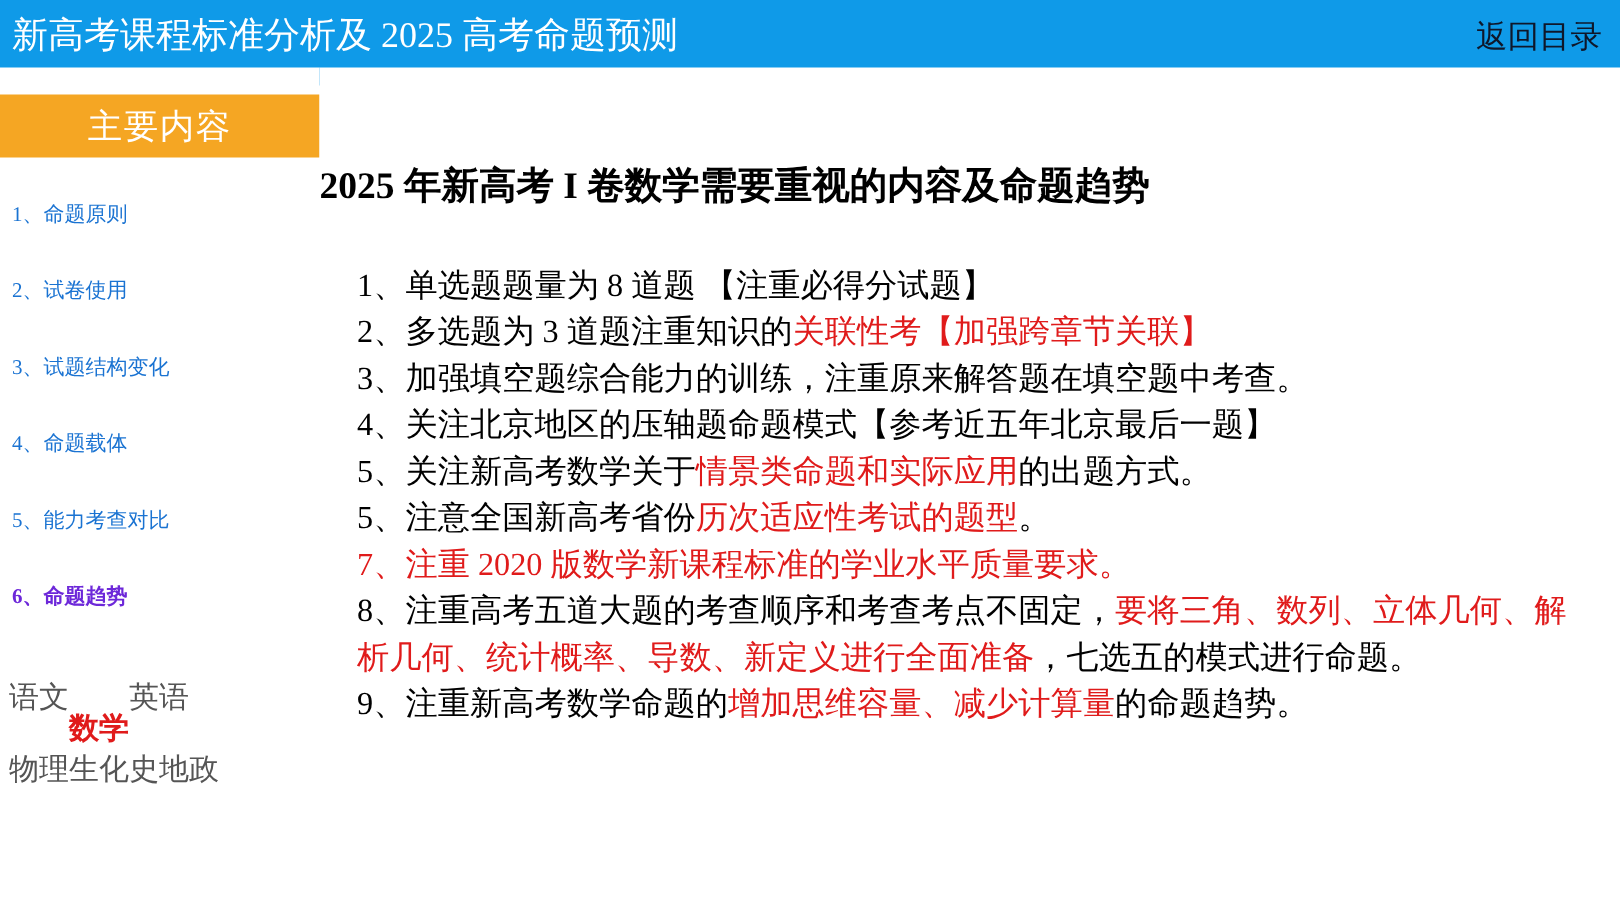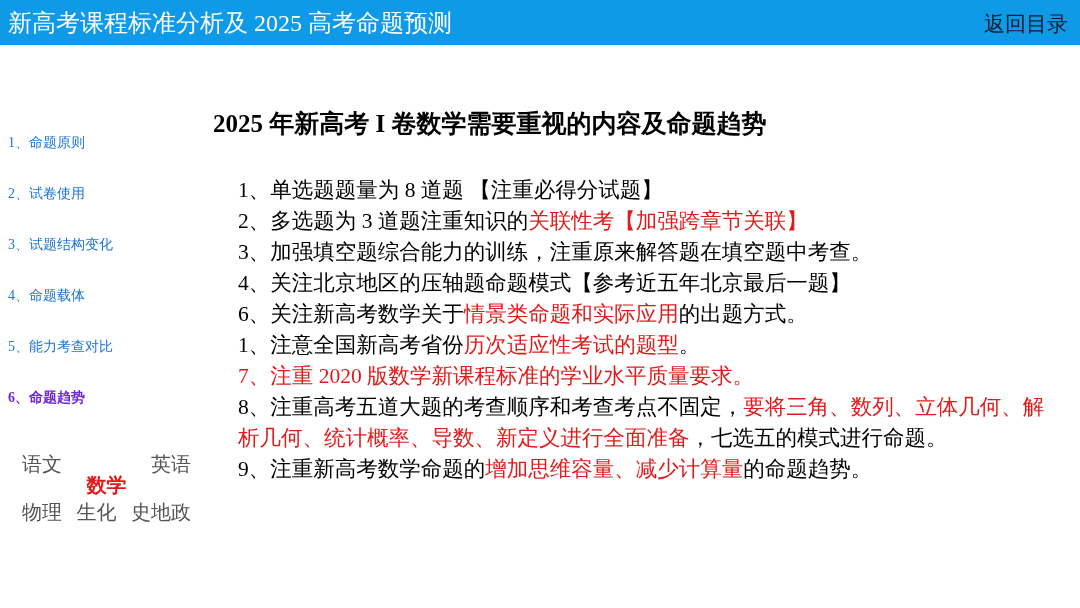--- a/index.html
+++ b/index.html
@@ -92,23 +92,23 @@
   }
   .subject-rows {
     position: absolute;
     left: 0;
     top: 395px;
     width: 213px;
   }
   .subject-row {
     display: flex;
     align-items: center;
-    justify-content: space-between;
+    justify-content: flex-start;
     height: 48px;
-    padding: 0 22px;
+    padding: 0 6px;
     box-sizing: border-box;
   }
   .subject {
     font-size: 20px;
     color: #555555;
     white-space: nowrap;
   }
   .subject.current {
     color: #e01b1b;
     font-weight: bold;
@@ -153,20 +153,23 @@
 <body>
 
 <div class="slide">
 
   <div class="header">
     <div class="header-title">新高考课程标准分析及 2025 高考命题预测</div>
     <div class="header-return">返回目录</div>
   </div>
 
   <div class="sidebar">
+    <div class="sidebar-head">
+      <span>主要内容</span>
+    </div>
     <div class="nav-list">
       <div class="nav-item">1、命题原则</div>
       <div class="nav-item">2、试卷使用</div>
       <div class="nav-item">3、试题结构变化</div>
       <div class="nav-item">4、命题载体</div>
       <div class="nav-item">5、能力考查对比</div>
       <div class="nav-item active">6、命题趋势</div>
     </div>
     <div class="subject-rows">
       <div class="subject-row">
@@ -182,21 +185,21 @@
     </div>
   </div>
 
   <div class="main">
     <div class="main-title">2025 年新高考 I 卷数学需要重视的内容及命题趋势</div>
     <div class="body-lines" id="body-lines">
         <div class="line"><span>1、单选题题量为 8 道题 【注重必得分试题】</span></div>
         <div class="line"><span>2、多选题为 3 道题注重知识的</span><span class="red">关联性考【加强跨章节关联】</span></div>
         <div class="line"><span>3、加强填空题综合能力的训练，注重原来解答题在填空题中考查。</span></div>
         <div class="line"><span>4、关注北京地区的压轴题命题模式【参考近五年北京最后一题】</span></div>
-        <div class="line"><span>6、关注新高考数学关于</span><span class="red">情景类命题和实际应用</span><span>的出题方式。</span></div>
-        <div class="line"><span>1、注意全国新高考省份</span><span class="red">历次适应性考试的题型</span><span>。</span></div>
+        <div class="line"><span>5、关注新高考数学关于</span><span class="red">情景类命题和实际应用</span><span>的出题方式。</span></div>
+        <div class="line"><span>5、注意全国新高考省份</span><span class="red">历次适应性考试的题型</span><span>。</span></div>
         <div class="line"><span class="red">7、注重 2020 版数学新课程标准的学业水平质量要求。</span></div>
         <div class="line"><span>8、注重高考五道大题的考查顺序和考查考点不固定，</span><span class="red">要将三角、数列、立体几何、解析几何、统计概率、导数、新定义进行全面准备</span><span>，七选五的模式进行命题。</span></div>
         <div class="line"><span>9、注重新高考数学命题的</span><span class="red">增加思维容量、减少计算量</span><span>的命题趋势。</span></div>
       </div>
   </div>
 
 </div>
 
 </body></html>

